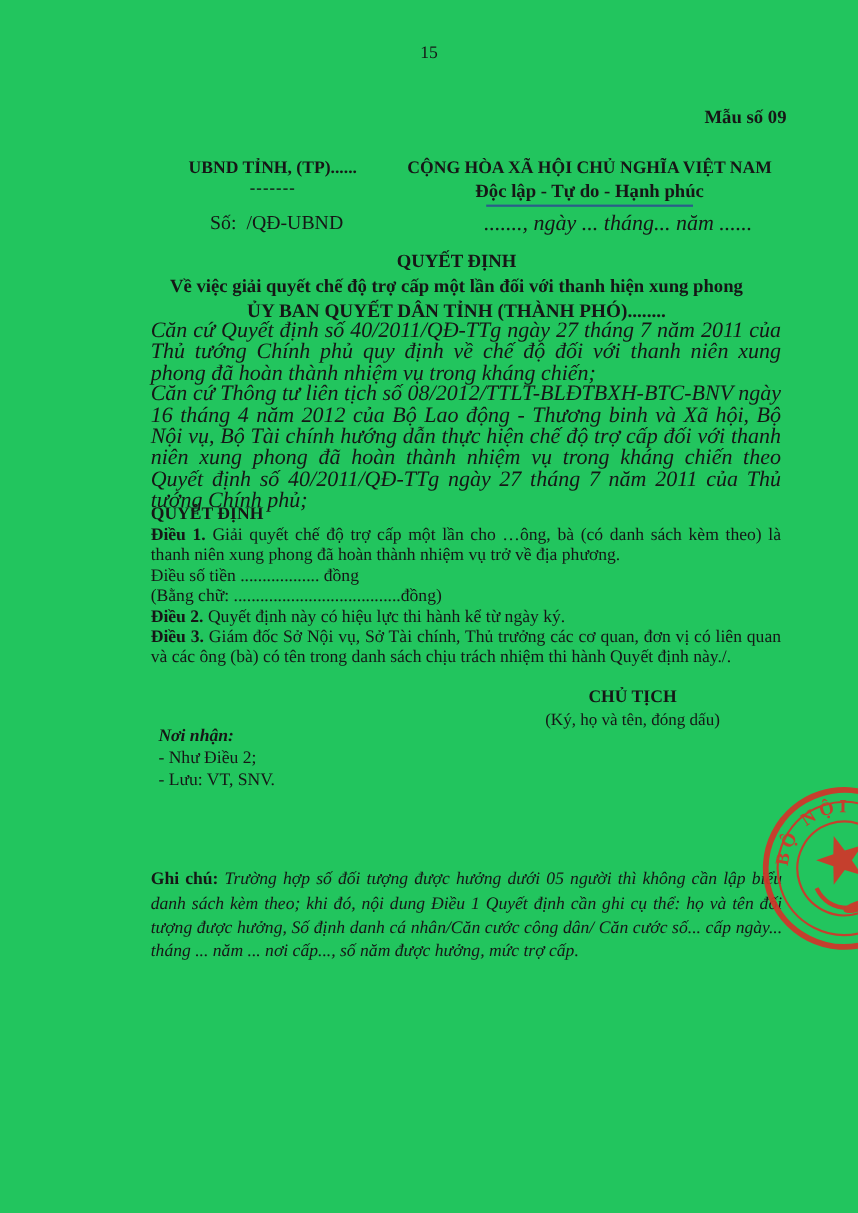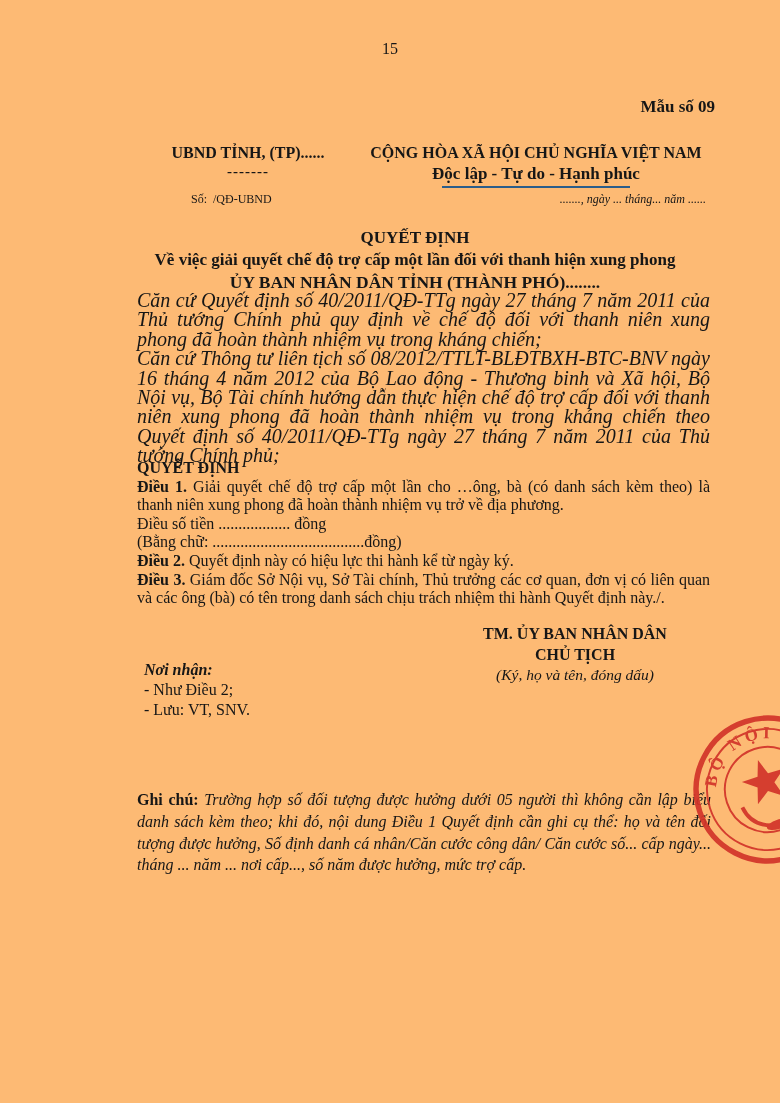--- a/index.html
+++ b/index.html
@@ -5,54 +5,54 @@
   :root{
     --ink:#161616;
     --underline_blue:#2b5d8a;
     --stamp_red:#d2352a;
   }
   html,body{margin:0;padding:0;background:#e8e8e8;}
   .page{
     position:relative;
     width:780px;height:1103px;
     margin:0 auto;
-    background:#fdba74;
+    background:#22c55e;
     overflow:hidden;
     font-family:"Liberation Serif","DejaVu Serif",serif;
     color:var(--ink);
   }
   .page *{box-sizing:border-box;}
   p{margin:0;}
   .abs{position:absolute;}
 
   .page-num{top:40px;left:0;right:0;text-align:center;font-size:16px;}
   .form-label{top:97px;right:65px;font-size:17px;font-weight:bold;}
 
   .hdr-left{top:143px;left:137px;width:222px;text-align:center;font-weight:bold;font-size:16px;line-height:19px;}
   .hdr-left .dashes{letter-spacing:1px;font-size:15px;}
   .hdr-right{top:143px;left:370px;width:332px;text-align:center;font-weight:bold;}
   .hdr-right .nat{font-size:16px;line-height:20px;text-align:center;}
   .hdr-right .motto{font-size:17px;line-height:21px;}
   .motto-rule{width:188px;height:2px;background:var(--underline_blue);margin:2px auto 0;}
 
-  .num-line{top:192px;left:191px;font-size:12px;white-space:pre;}
-  .date-line{top:192px;left:440px;width:266px;text-align:right;font-size:12px;font-style:italic;}
+  .num-line{top:192px;left:191px;font-size:18px;white-space:pre;}
+  .date-line{top:192px;left:440px;width:266px;font-size:20px;font-style:italic;}
 
   .title-block{top:227px;left:85px;width:660px;text-align:center;font-weight:bold;}
   .title-block .t1{font-size:17px;line-height:22px;}
   .title-block .t2{font-size:17px;line-height:22px;}
   .title-block .t3{font-size:17.5px;line-height:22px;}
 
   .preamble{top:291px;left:137px;width:573px;font-size:20px;line-height:19.4px;text-align:justify;font-style:italic;}
   .decision{top:459px;left:137px;width:573px;font-size:16px;line-height:18.6px;text-align:justify;}
   .decision .heading{font-weight:bold;text-align:left;}
 
   .sig-right{top:624px;left:430px;width:290px;text-align:center;line-height:20.5px;}
   .sig-right .l1,.sig-right .l2{font-weight:bold;font-size:16px;}
-  .sig-right .l3{font-style:italic;font-size:15.5px;}
+  .sig-right .l3{font-size:15.5px;}
 
   .recipients{top:660px;left:144px;font-size:16px;line-height:20px;}
   .recipients .head{font-weight:bold;font-style:italic;}
 
   .footnote{top:789px;left:137px;width:574px;font-size:16px;line-height:21.8px;text-align:justify;}
   .footnote b{font-style:normal;margin-top:28px;}
   .footnote .fn-text{font-style:italic;}
 
   .stamp{top:712px;left:690px;width:155px;height:155px;transform:rotate(-18deg);opacity:.93;}
   .stamp svg{display:block;}
@@ -77,39 +77,38 @@
     <div class="motto-rule"></div>
   </div>
 
   <div class="abs num-line">Số:  /QĐ-UBND</div>
 
   <div class="abs date-line">......., ngày ... tháng... năm ......</div>
 
   <div class="abs title-block">
     <p class="t1">QUYẾT ĐỊNH</p>
     <p class="t2">Về việc giải quyết chế độ trợ cấp một lần đối với thanh hiện xung phong</p>
-    <p class="t3">ỦY BAN NHÂN DÂN TỈNH (THÀNH PHÓ)........</p>
+    <p class="t3">ỦY BAN QUYẾT DÂN TỈNH (THÀNH PHÓ)........</p>
   </div>
 
   <div class="abs preamble">
     <p>Căn cứ Quyết định số 40/2011/QĐ-TTg ngày 27 tháng 7 năm 2011 của Thủ tướng Chính phủ quy định về chế độ đối với thanh niên xung phong đã hoàn thành nhiệm vụ trong kháng chiến;</p>
     <p>Căn cứ Thông tư liên tịch số 08/2012/TTLT-BLĐTBXH-BTC-BNV ngày 16 tháng 4 năm 2012 của Bộ Lao động - Thương binh và Xã hội, Bộ Nội vụ, Bộ Tài chính hướng dẫn thực hiện chế độ trợ cấp đối với thanh niên xung phong đã hoàn thành nhiệm vụ trong kháng chiến theo Quyết định số 40/2011/QĐ-TTg ngày 27 tháng 7 năm 2011 của Thủ tướng Chính phủ;</p>
   </div>
 
   <div class="abs decision">
     <p class="heading">QUYẾT ĐỊNH</p>
     <p><b>Điều 1.</b><span> Giải quyết chế độ trợ cấp một lần cho …ông, bà (có danh sách kèm theo) là thanh niên xung phong đã hoàn thành nhiệm vụ trở về địa phương.</span></p>
     <p>Điều số tiền .................. đồng</p>
     <p>(Bằng chữ: ......................................đồng)</p>
     <p><b>Điều 2.</b><span> Quyết định này có hiệu lực thi hành kể từ ngày ký.</span></p>
     <p><b>Điều 3.</b><span> Giám đốc Sở Nội vụ, Sở Tài chính, Thủ trưởng các cơ quan, đơn vị có liên quan và các ông (bà) có tên trong danh sách chịu trách nhiệm thi hành Quyết định này./.</span></p>
   </div>
 
   <div class="abs sig-right">
-    <p class="l1">TM. ỦY BAN NHÂN DÂN</p>
     <p class="l2">CHỦ TỊCH</p>
     <p class="l3">(Ký, họ và tên, đóng dấu)</p>
   </div>
 
   <div class="abs recipients">
     <p class="head">Nơi nhận:</p>
     <p>- Như Điều 2;</p>
     <p>- Lưu: VT, SNV.</p>
   </div>
 

